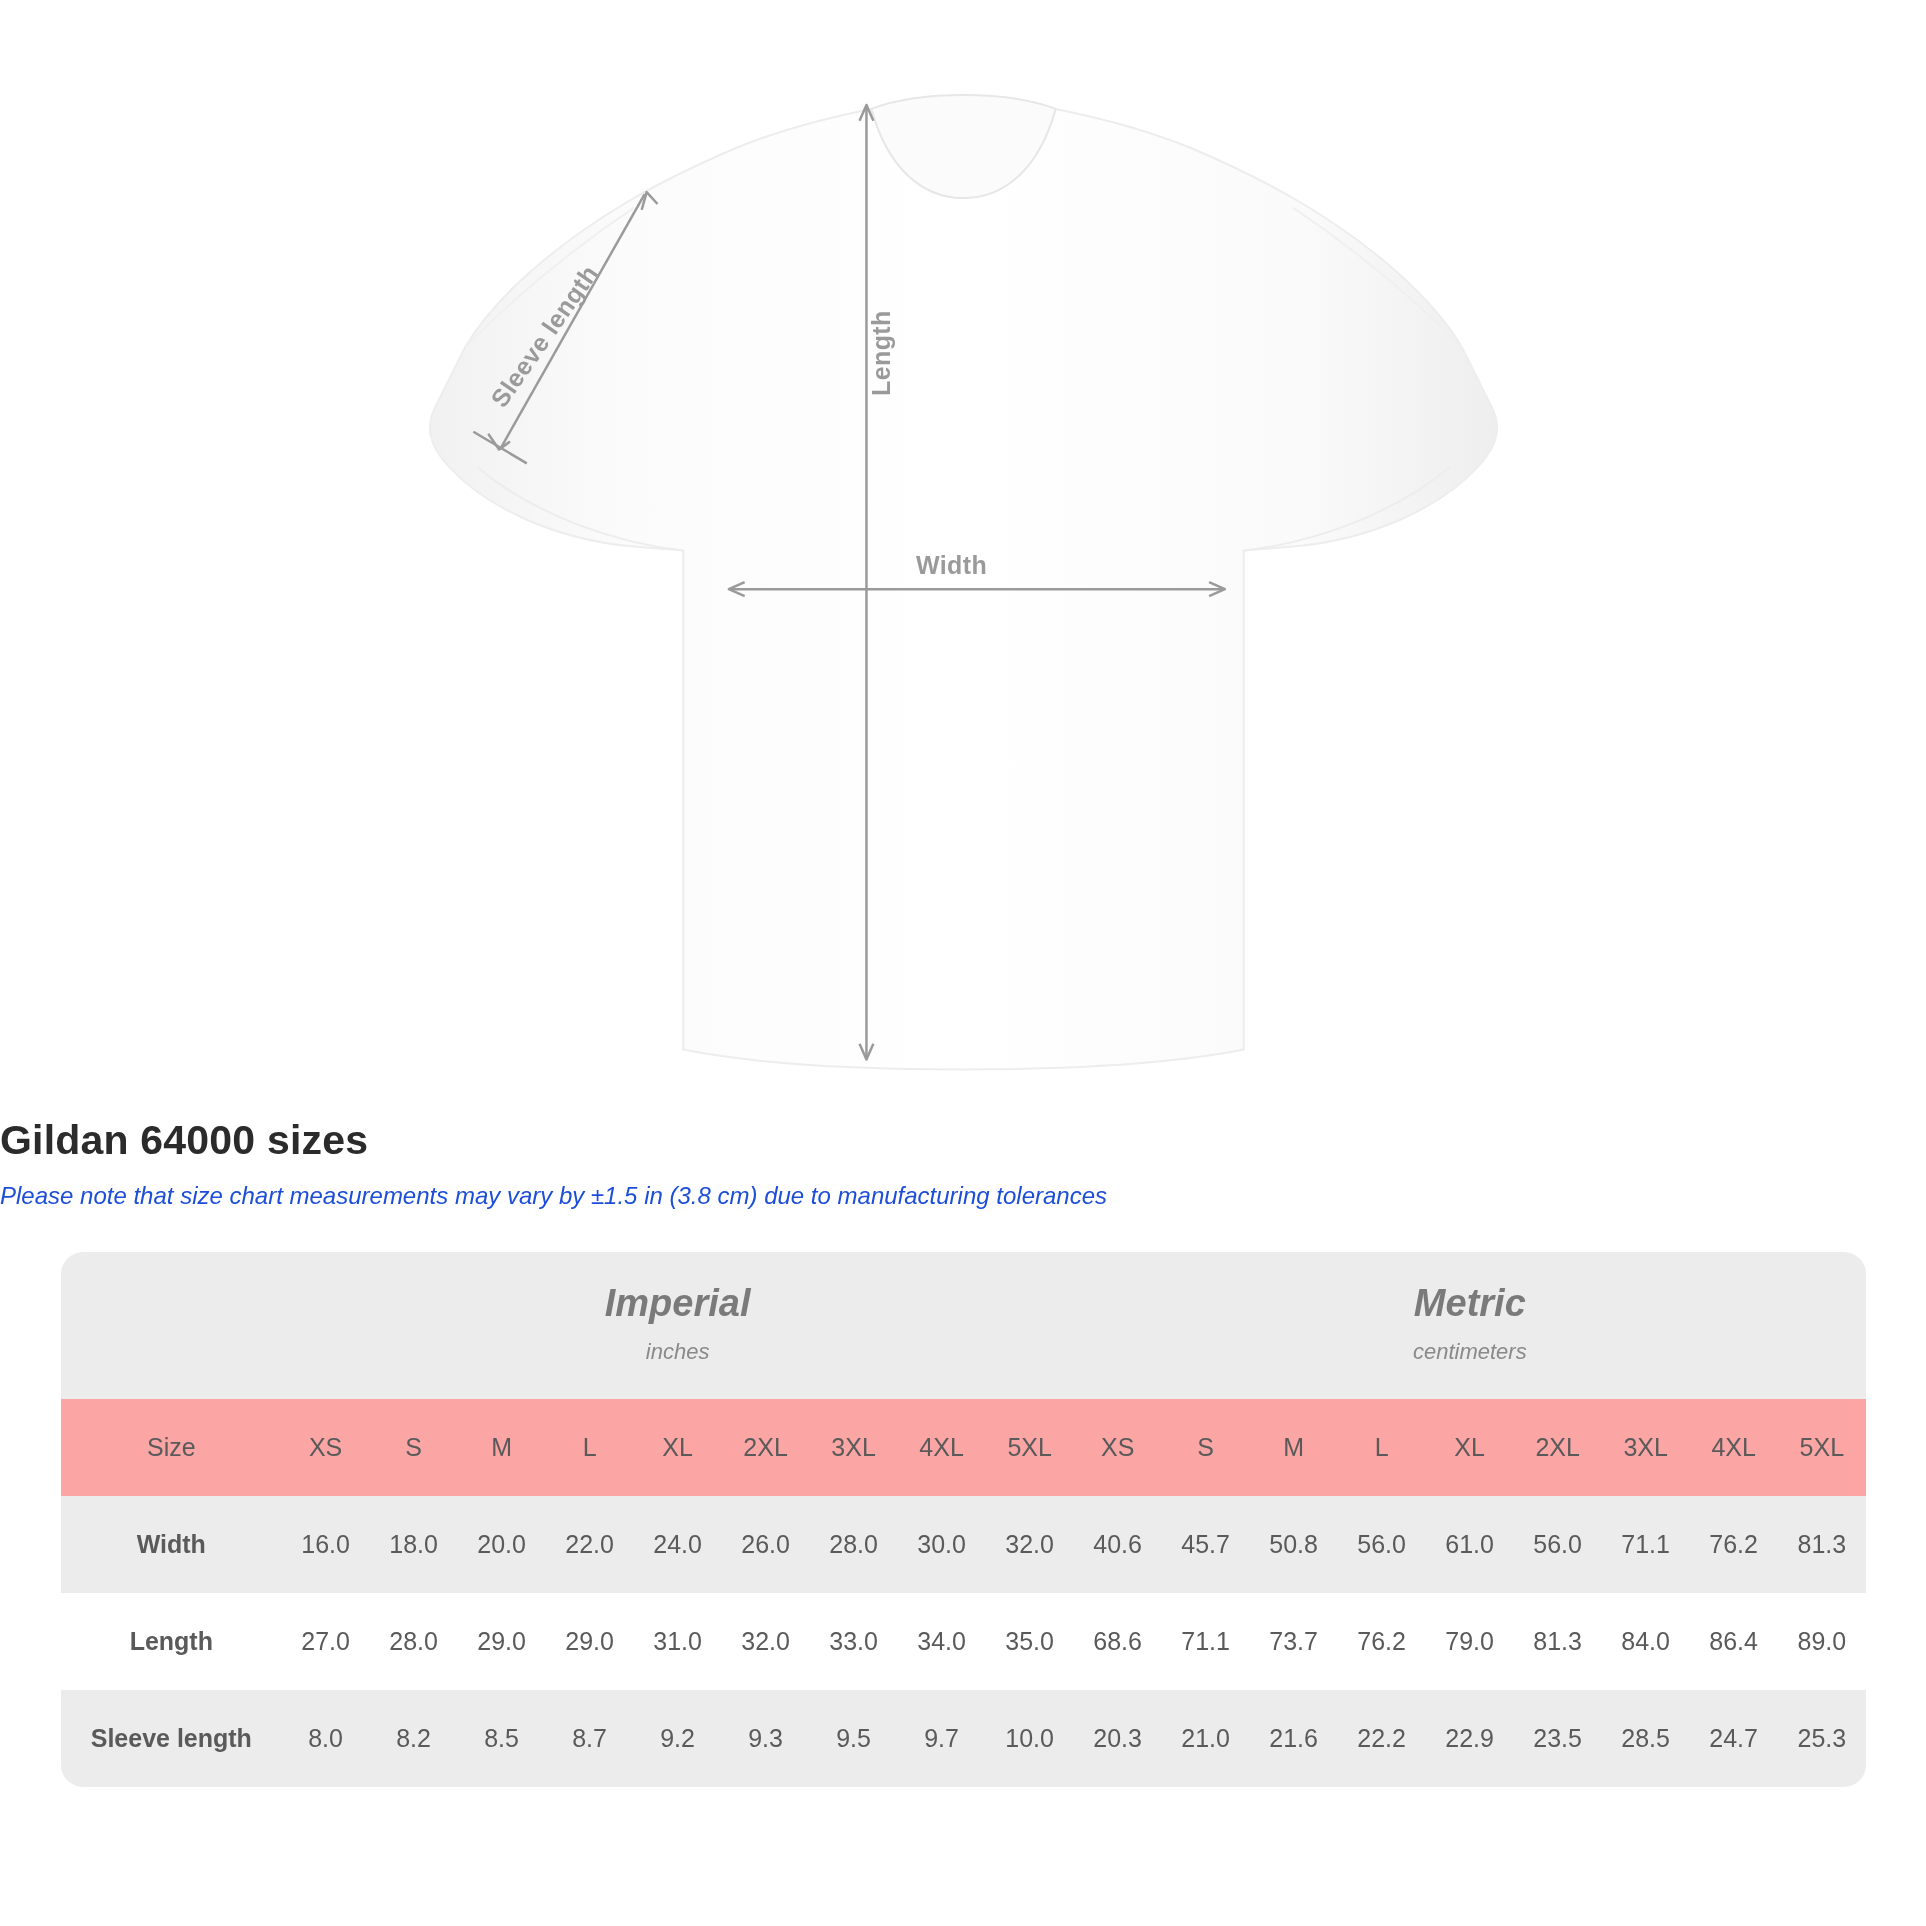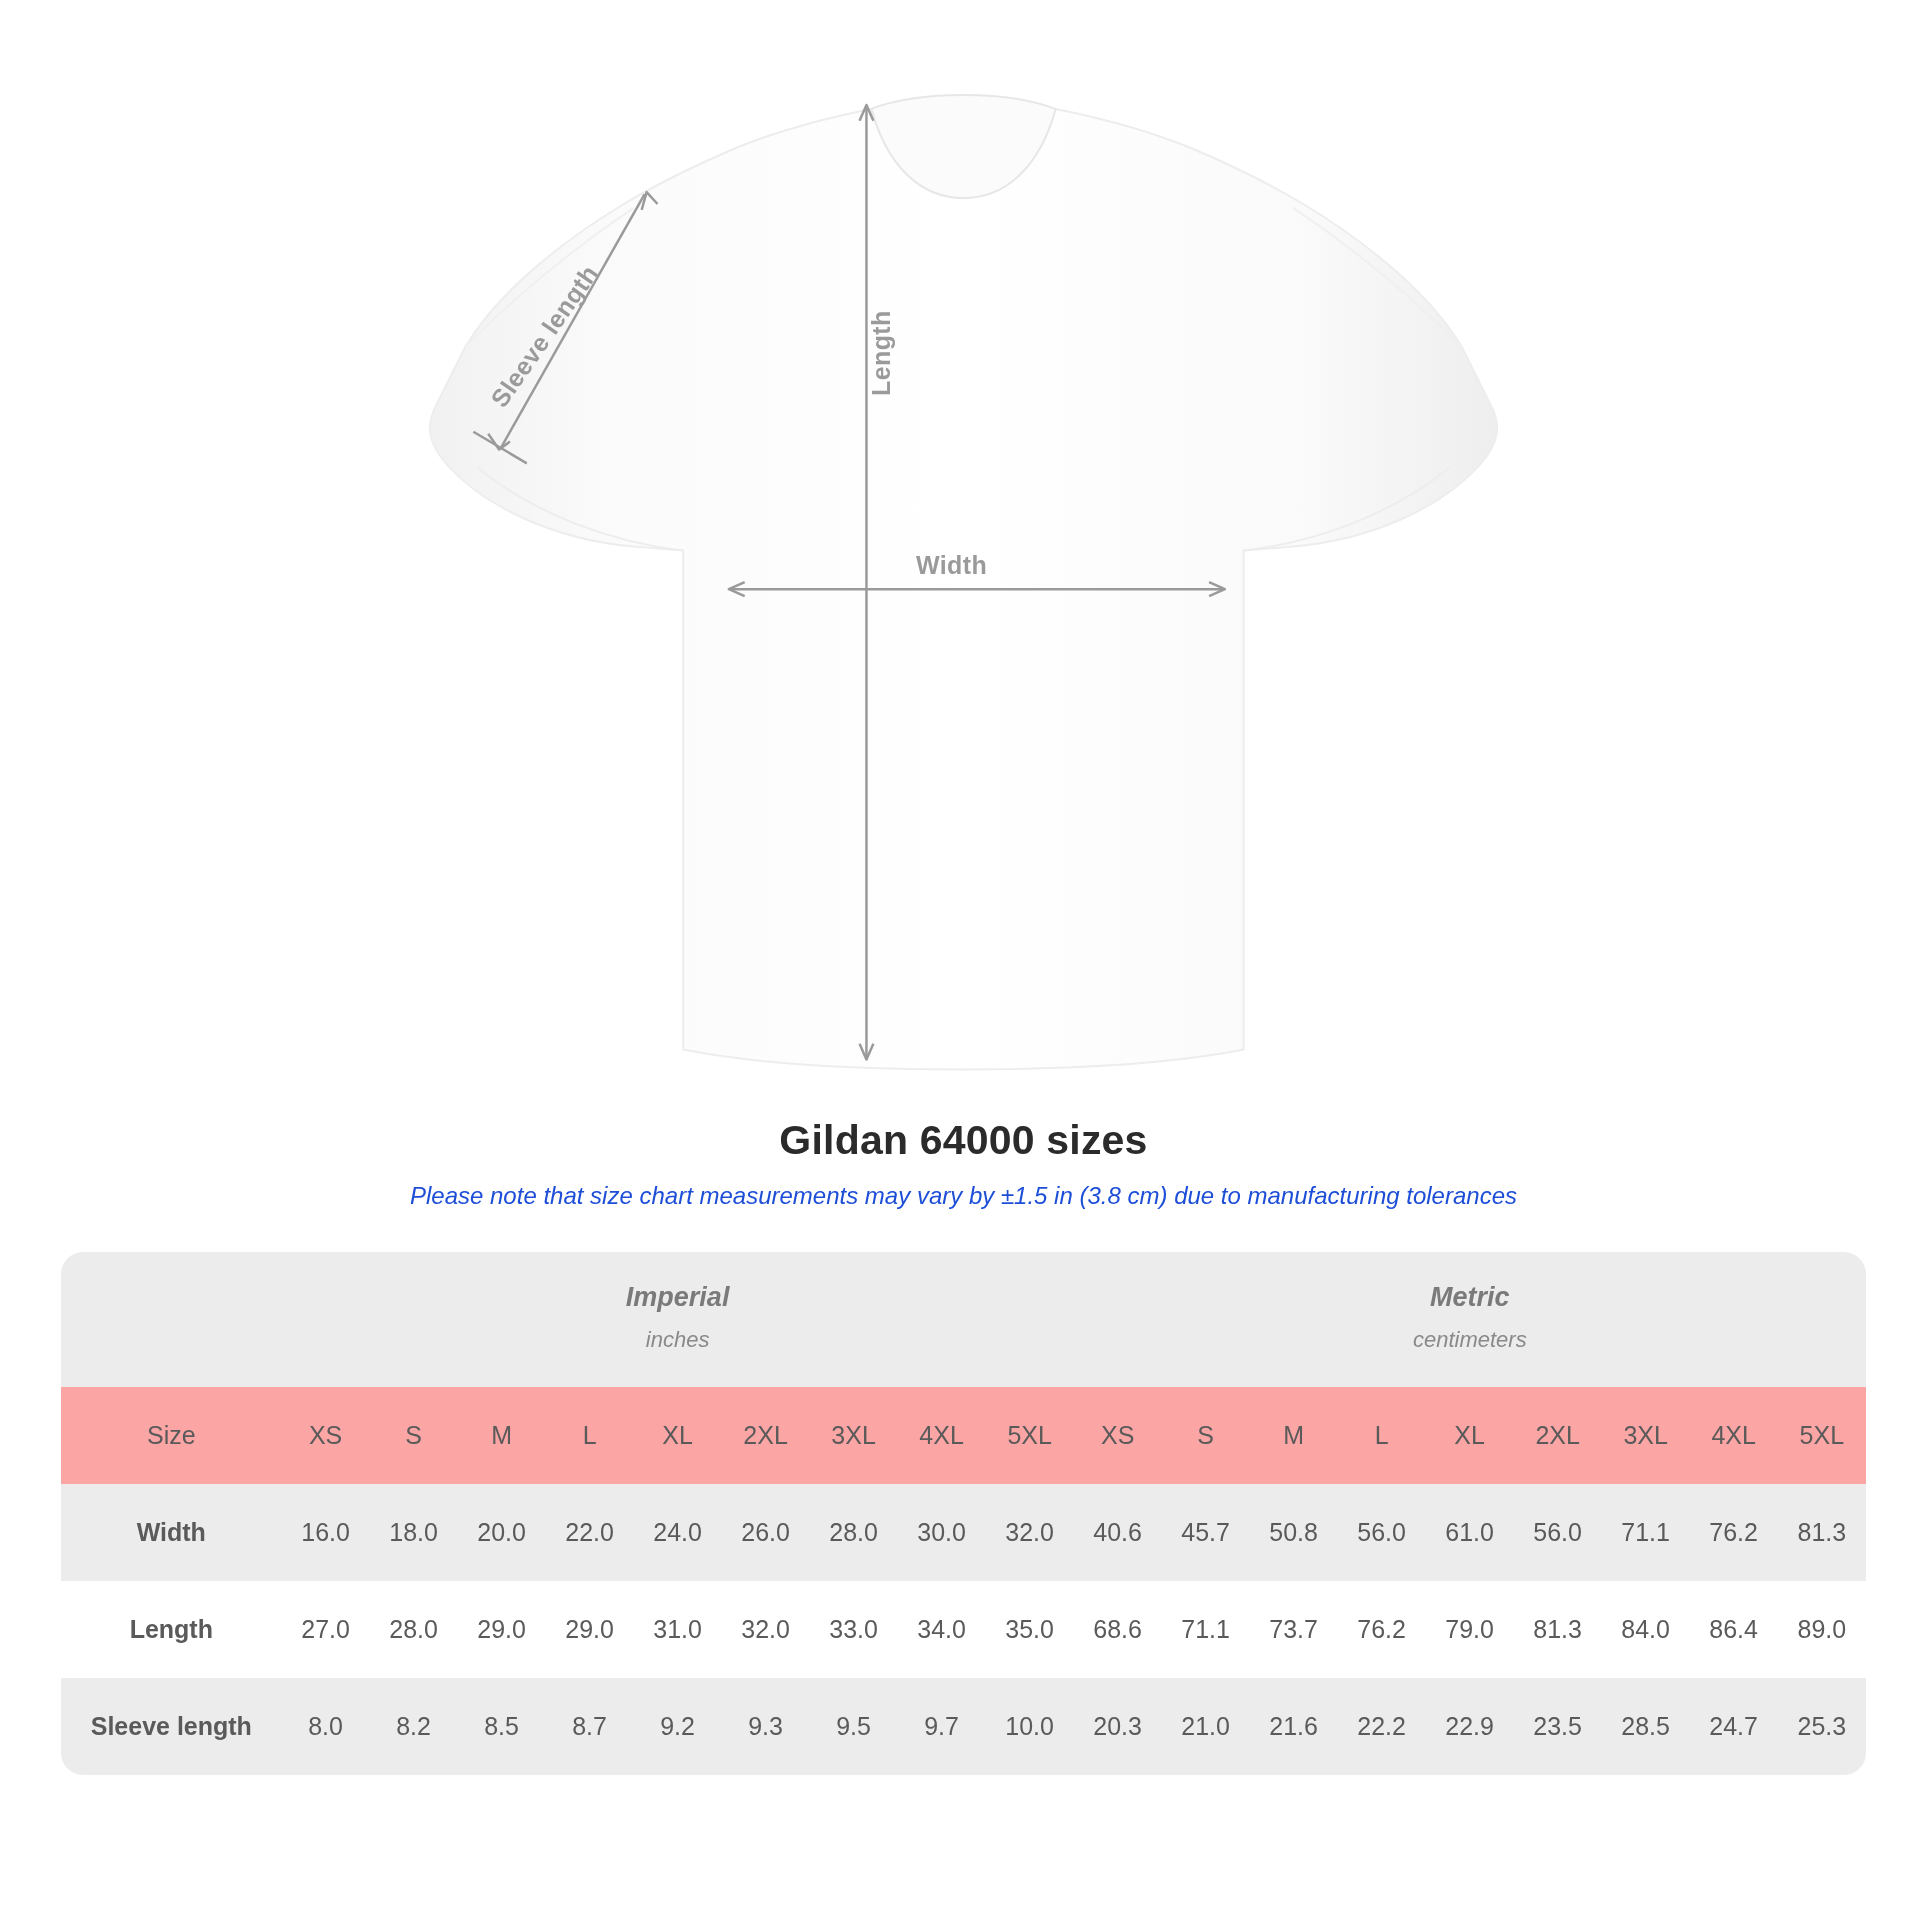--- a/index.html
+++ b/index.html
@@ -46,21 +46,21 @@
     transform-origin: left top;
   }
   .lbl-sleeve {
     left: 485px; top: 396px;
     transform: rotate(-55deg);
     transform-origin: left top;
   }
 
   
   .title-block {
-    text-align: center;
+    text-align: left;
     margin-top: 8px;
   }
   .chart-title {
     font-size: 41px;
     font-weight: bold;
     color: #2b2b2b;
     letter-spacing: 0.2px;
   }
   .chart-note {
     margin-top: 18px;
@@ -84,21 +84,21 @@
     text-align: center;
     font-size: 25px;
     color: #5a5a5a;
     border: none;
   }
   .unit-head-row td {
     background: #ececec;
     padding: 30px 0 34px 0;
   }
   .unit-name {
-    font-size: 27px;
+    font-size: 38px;
     font-weight: bold;
     font-style: italic;
     color: #7a7a7a;
     display: block;
   }
   .unit-sub {
     font-size: 22px;
     font-style: italic;
     color: #8a8a8a;
     display: block;

